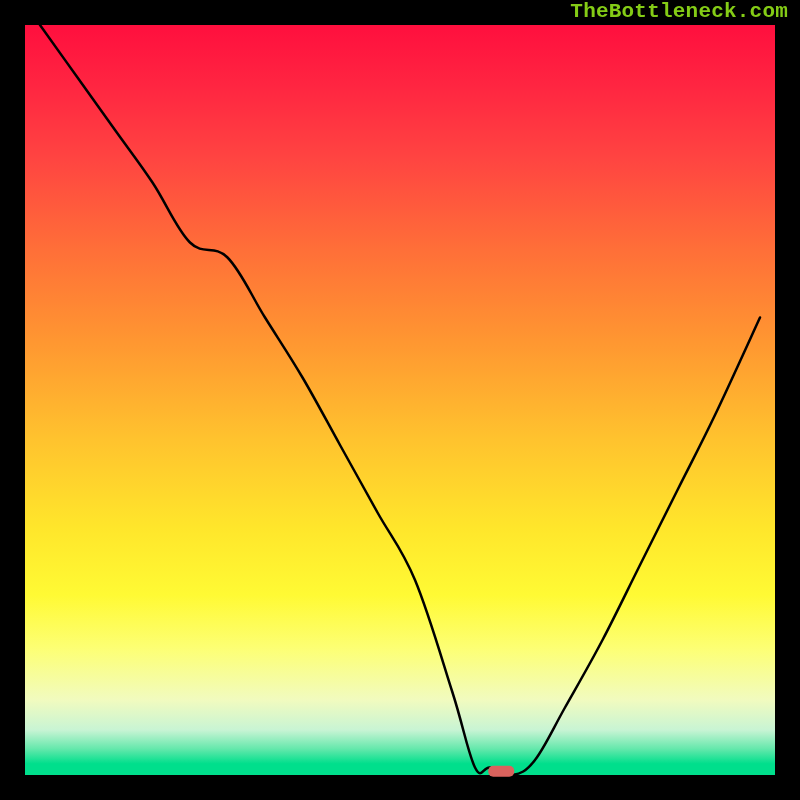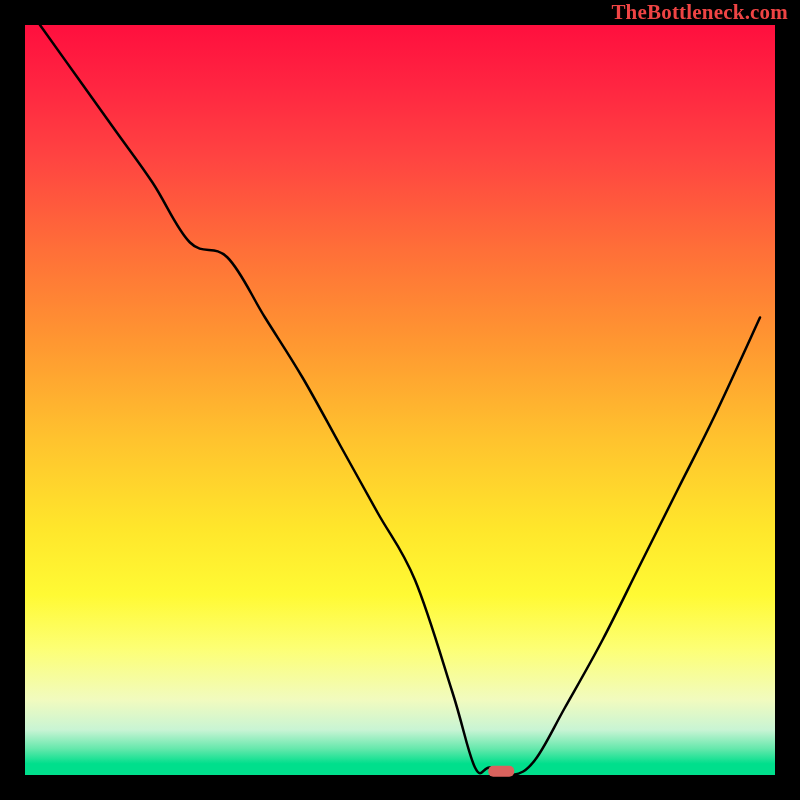--- a/index.html
+++ b/index.html
@@ -17,22 +17,22 @@
   }
   svg {
     position: absolute;
     top: 0;
     left: 0;
   }
   .watermark {
     position: absolute;
     top: 0;
     right: 12px;
-    color: #ef4444;
-    font-family: Liberation Serif, serif;
+    color: #84cc16;
+    font-family: Liberation Mono, monospace;
     font-size: 21px;
     font-weight: 600;
     letter-spacing: 0.2px;
   }
 </style>
 </head>
 <body>
 
 <div class="canvas-wrap">
   <svg width="800" height="800" viewBox="0 0 800 800">

